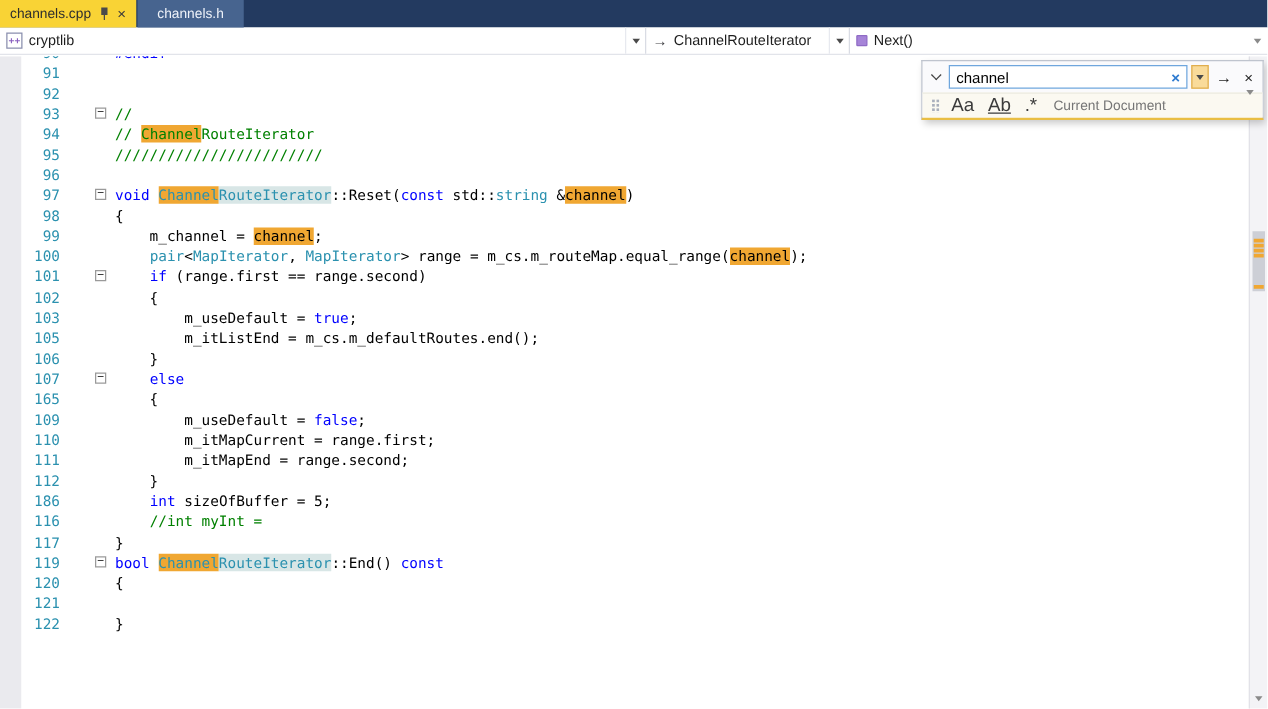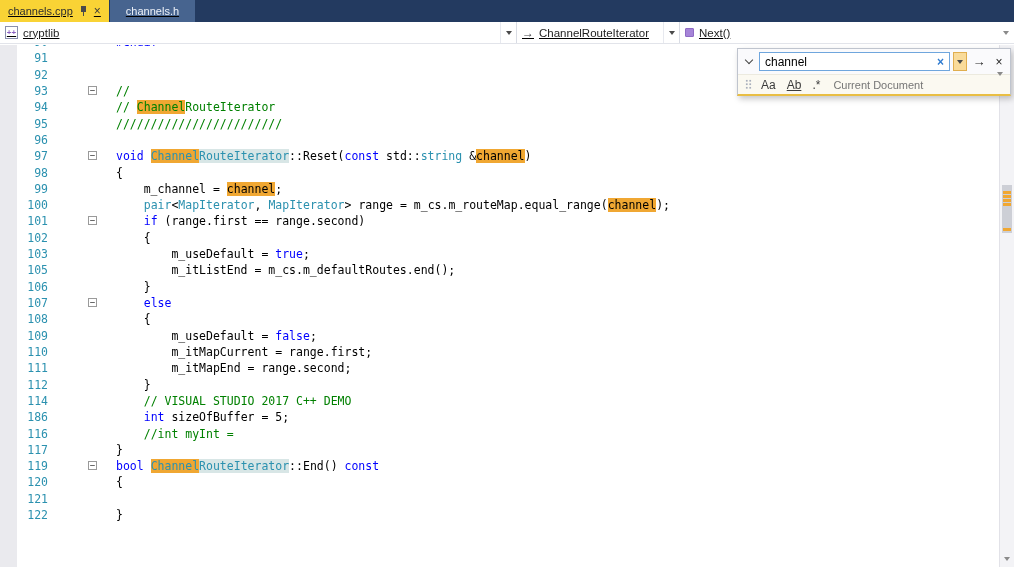--- a/index.html
+++ b/index.html
@@ -1,18 +1,18 @@
 <!DOCTYPE html>
 <html style="--keyword: #0000FF; --type: #2B91AF; --comment: #008000; --plain: #000000; --line-number: #2B91AF; --find-highlight: #F0A732; --ref-highlight: #D8E6E6; --tab-active-bg: #F9D335; --tab-inactive-bg: #47648F; --tabbar-bg: #233A60; --accent-gold: #E9BE43;"><head>
 <meta charset="utf-8">
 <style>
   * { margin:0; padding:0; box-sizing:border-box; }
   html,body { width:1014px; height:567px; overflow:hidden; }
   .app { position:relative; width:1014px; height:567px; background:#fff;
-         font-family:"Liberation Sans",sans-serif;text-decoration:underline; }
+         font-family:"Liberation Sans",sans-serif; }
 
   
   .tabbar { height:22px; background:var(--tabbar-bg); display:flex; align-items:stretch; }
   .tab { display:flex; align-items:center; font-size:11px; padding:0 8px; cursor:default; }
   .tab.active { background:var(--tab-active-bg); color:#2e2e2e; gap:6px; }
   .tab.inactive { background:var(--tab-inactive-bg); color:#eef2f9; margin-left:1px; padding:0 16px; }
   .pin { position:relative; width:9px; height:12px; display:inline-block; }
   .pin::before { content:""; position:absolute; left:2px; top:1px; width:5px; height:6px; background:#4a4a4a; }
   .pin::after  { content:""; position:absolute; left:4px; top:7px; width:1px; height:4px; background:#4a4a4a; }
   .tab-close { font-size:12px; color:#3a3a3a; line-height:1; }
@@ -32,21 +32,21 @@
   .proj-icon { width:13px; height:13px; border:1px solid #8a8fae; background:#fff; color:#8a60c0;
                font-size:8px; font-weight:bold; line-height:11px; text-align:center; }
   .nav-arrow-icon { font-size:12px; color:#3e3e42; font-weight:bold; line-height:1; }
   .method-icon { width:9px; height:9px; background:#a684d8; border:1px solid #8f6bc5; border-radius:1px; }
 
   
   .editor { position:absolute; top:45px; left:0; right:0; bottom:0; background:#fff; overflow:hidden; }
   .glyph-margin { position:absolute; left:0; top:0; bottom:0; width:17px; background:#eaeaee; }
   .code-area { position:absolute; top:-11px; left:0; right:15px;
                font-family:"DejaVu Sans Mono",monospace; font-size:11.5px; line-height:16.32px; }
-  .crow { height:16.32px; display:flex;gap:12px; }
+  .crow { height:16.32px; display:flex; }
   .ln { flex:0 0 48px; text-align:right; color:var(--line-number); }
   .fcol { flex:0 0 44px; position:relative; }
   .fbox { position:absolute; left:28px; top:3px; width:9px; height:9px; border:1px solid #9a9a9a;
           background:#fff; color:#333; font-size:9px; line-height:7px; text-align:center; }
   .ctext { white-space:pre; }
   .tk-p { color:var(--plain); }
   .tk-k { color:var(--keyword); }
   .tk-t { color:var(--type); }
   .tk-c { color:var(--comment); }
   .hl-f { background:var(--find-highlight); }
@@ -75,21 +75,21 @@
   .clear-btn { color:#2f7bd0; font-size:12px; font-weight:bold; line-height:1; padding:0 2px; }
   .hist-btn { width:14px; height:19px; background:#f9db9a; border:1px solid #e0ae4f;
               display:flex; align-items:center; justify-content:center; }
   .next-btn { width:18px; text-align:center; font-size:13px; color:#1e1e1e; }
   .close-btn { width:16px; text-align:center; font-size:12px; color:#1e1e1e; }
   .frow2 { height:20px; display:flex; align-items:center; gap:7px; padding:0 7px;
            background:#fbf9f1; border-top:1px solid #eceadf; }
   .grip { width:7px; height:11px;
           background-image:radial-gradient(circle,#a9afbc 1px,transparent 1.3px);
           background-size:3.5px 3.5px; }
-  .opt-btn { font-size:12px; color:#3b3b3b; padding:1px 2px; }
+  .opt-btn { font-size:15px; color:#3b3b3b; padding:1px 2px; }
   .uline { text-decoration:underline; }
   .scope { color:#757575; font-size:11px; margin-left:4px; }
   .scope-arrow { margin-left:auto; }
 </style>
 </head>
 <body>
 
 <div class="app">
 
   <div class="tabbar">
@@ -217,21 +217,21 @@
           <span class="ctext"><span class="tk-p">    }</span></span>
         </div>
         <div class="crow">
           <span class="ln">107</span>
           <span class="fcol">
             <span class="fbox">−</span>
           </span>
           <span class="ctext"><span class="tk-p">    </span><span class="tk-k">else</span></span>
         </div>
         <div class="crow">
-          <span class="ln">108</span>
+          <span class="ln">165</span>
           <span class="fcol"></span>
           <span class="ctext"><span class="tk-p">    {</span></span>
         </div>
         <div class="crow">
           <span class="ln">109</span>
           <span class="fcol"></span>
           <span class="ctext"><span class="tk-p">        m_useDefault = </span><span class="tk-k">false</span><span class="tk-p">;</span></span>
         </div>
         <div class="crow">
           <span class="ln">110</span>
@@ -240,25 +240,20 @@
         </div>
         <div class="crow">
           <span class="ln">111</span>
           <span class="fcol"></span>
           <span class="ctext"><span class="tk-p">        m_itMapEnd = range.second;</span></span>
         </div>
         <div class="crow">
           <span class="ln">112</span>
           <span class="fcol"></span>
           <span class="ctext"><span class="tk-p">    }</span></span>
-        </div>
-        <div class="crow">
-          <span class="ln">114</span>
-          <span class="fcol"></span>
-          <span class="ctext"><span class="tk-p">    </span><span class="tk-c">// VISUAL STUDIO 2017 C++ DEMO</span></span>
         </div>
         <div class="crow">
           <span class="ln">186</span>
           <span class="fcol"></span>
           <span class="ctext"><span class="tk-p">    </span><span class="tk-k">int</span><span class="tk-p"> sizeOfBuffer = 5;</span></span>
         </div>
         <div class="crow">
           <span class="ln">116</span>
           <span class="fcol"></span>
           <span class="ctext"><span class="tk-p">    </span><span class="tk-c">//int myInt =</span></span>

